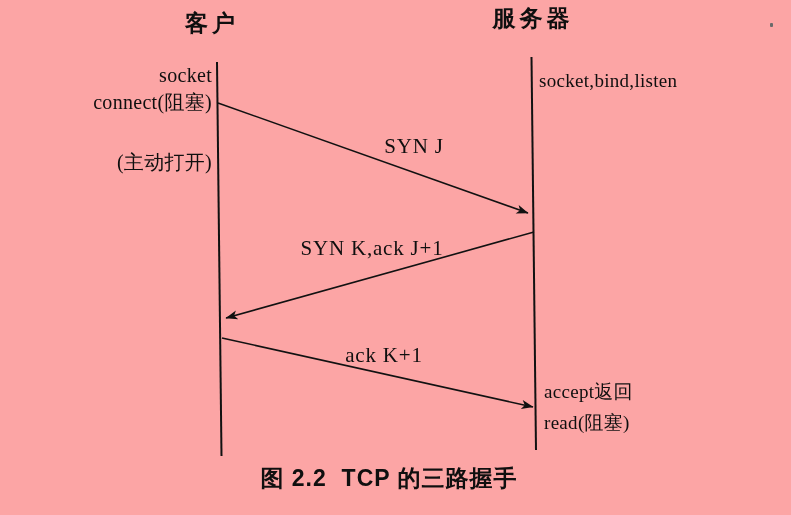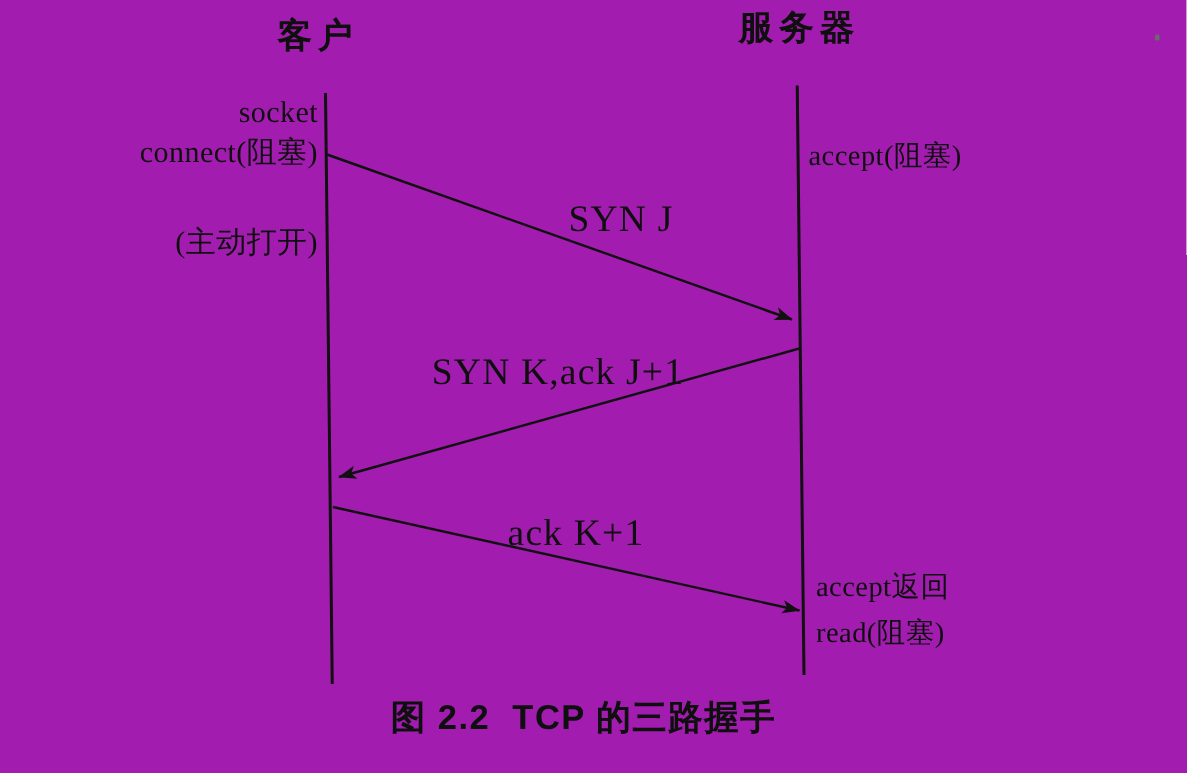--- a/index.html
+++ b/index.html
@@ -4,21 +4,21 @@
 <style>
   html, body {
     margin: 0;
     padding: 0;
     background: #ffffff;
   }
   .stage {
     position: relative;
     width: 791px;
     height: 515px;
-    background: #a21caf;
+    background: #fca5a5;
     overflow: hidden;
     font-family: "Liberation Serif", serif;
     color: #111111;
   }
   .diagram-svg {
     position: absolute;
     left: 0;
     top: 0;
   }
   .lbl {
@@ -32,21 +32,21 @@
     font-size: 20px;
     letter-spacing: 0.3px;
   }
   .serif-lbl-sm {
     font-family: "Liberation Serif", serif;
     font-size: 19px;
     letter-spacing: 0.3px;
   }
   .msg-lbl {
     font-family: "Liberation Serif", serif;
-    font-size: 25px;
+    font-size: 21px;
     letter-spacing: 0.8px;
     transform: translate(-50%, -50%);
   }
   .endpoint-title {
     font-family: "Liberation Sans", sans-serif;
     font-weight: bold;
     font-size: 23px;
     letter-spacing: 4px;
     transform: translateX(-50%);
   }
@@ -92,21 +92,21 @@
     <line x1="222" y1="338" x2="533" y2="407" stroke="#111111" stroke-width="1.6" marker-end="url(#arrowhead)"></line>
   </svg>
 
   <div class="lbl endpoint-title" style="left:212px; top:11px;">客户</div>
   <div class="lbl endpoint-title" style="left:533px; top:6px;">服务器</div>
 
   <div class="lbl serif-lbl right-align" style="right:579px; top:64px;">socket</div>
   <div class="lbl serif-lbl right-align" style="right:579px; top:91px;">connect(阻塞)</div>
   <div class="lbl serif-lbl right-align" style="right:579px; top:115px;margin-top:36px;">(主动打开)</div>
 
-  <div class="lbl serif-lbl-sm" style="left:539px; top:95px;">accept(阻塞)</div>
+  <div class="lbl serif-lbl-sm" style="left:539px; top:71px;">socket,bind,listen</div>
   <div class="lbl serif-lbl-sm" style="left:544px; top:382px;">accept返回</div>
   <div class="lbl serif-lbl-sm" style="left:544px; top:413px;">read(阻塞)</div>
 
   <div class="lbl msg-lbl" style="left:414px; top:147px;">SYN J</div>
   <div class="lbl msg-lbl" style="left:372px; top:249px;">SYN K,ack J+1</div>
   <div class="lbl msg-lbl" style="left:384px; top:356px;">ack K+1</div>
 
   <div class="lbl caption" style="left:389px; top:466px;">图 2.2  TCP 的三路握手</div>
 
   <div class="scan-speck" style="left:770px; top:23px;"></div>

